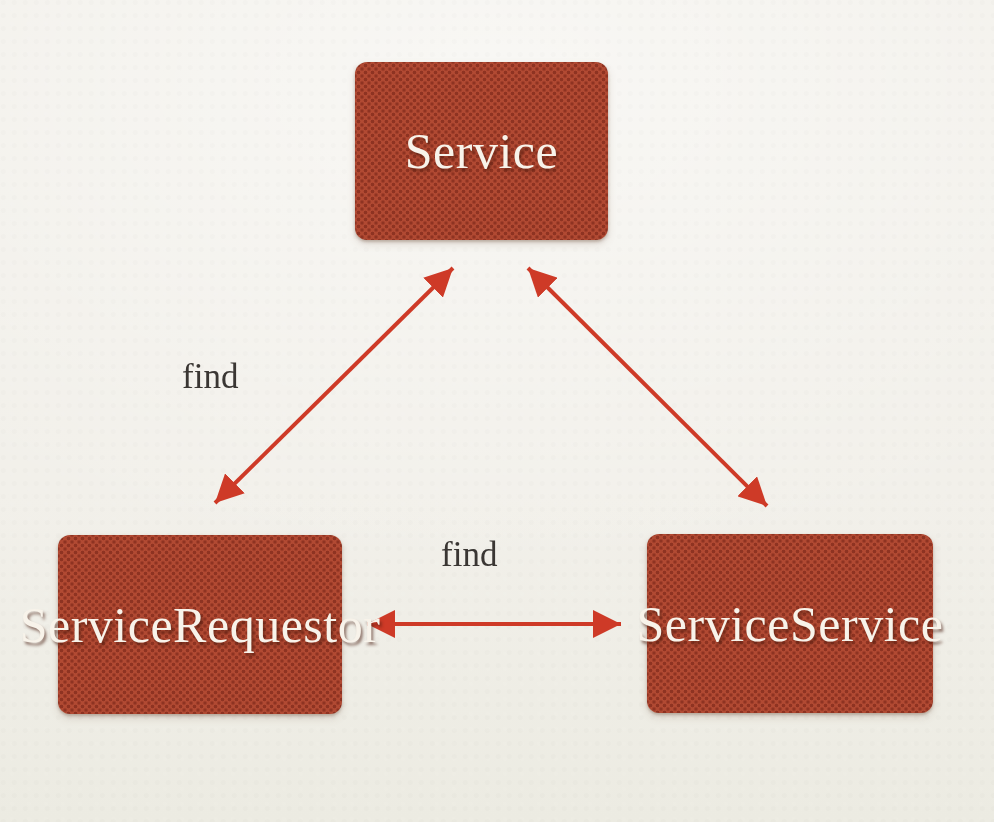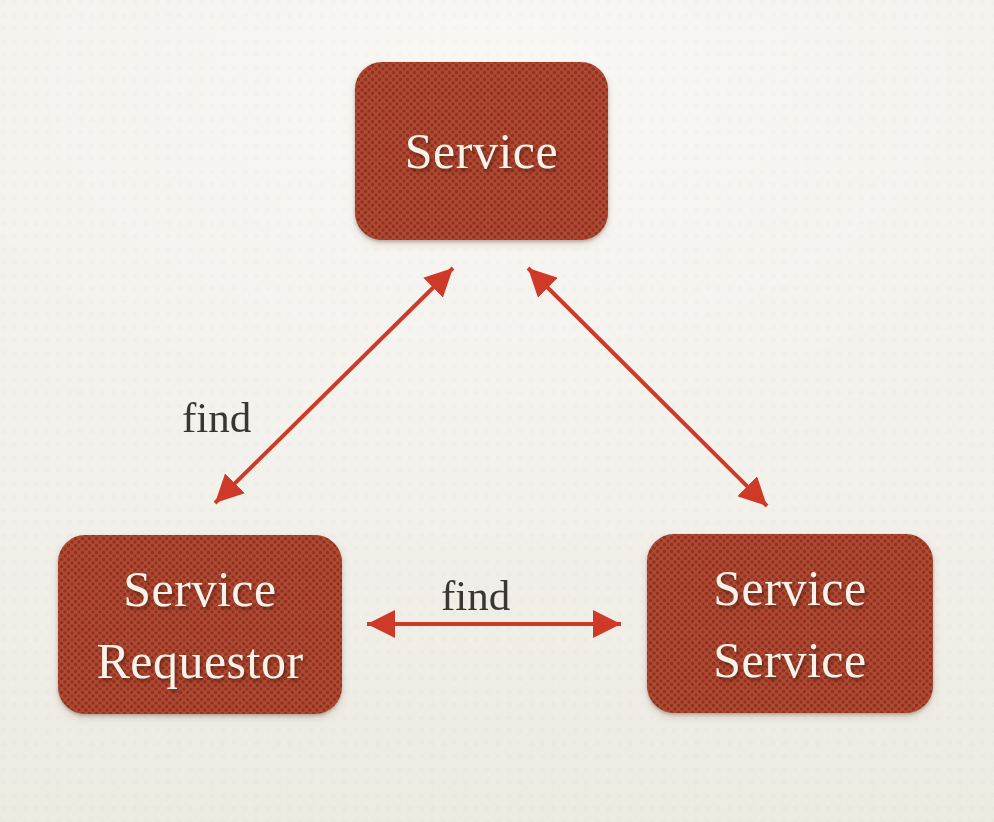--- a/index.html
+++ b/index.html
@@ -42,24 +42,23 @@
     stroke: var(--arrow, #ce3a27);
     stroke-width: 4;
   }
   .arrowhead {
     fill: var(--arrow, #ce3a27);
   }
 
   .node {
     position: absolute;
     display: flex;
-    flex-direction: column;
     align-items: center;
     justify-content: center;
-    border-radius: 27px;
+    border-radius: 12px;
     color: var(--node-text, #f8f3ea);
     font-size: 50px;
     line-height: 1.44;
     letter-spacing: 0.5px;
     text-align: center;
     text-shadow: 2px 3px 3px rgba(70, 25, 12, 0.55);
     background-color: var(--node-fill, #b24a33);
     background-image:
       radial-gradient(circle, var(--node-dot, #8e3322) 0 1.7px, transparent 2.1px),
       radial-gradient(circle, var(--node-dot, #8e3322) 0 1.7px, transparent 2.1px);
@@ -70,24 +69,23 @@
       0 4px 8px rgba(120, 90, 70, 0.18);
   }
 
   .node-registry  { left: 355px; top: 62px;  width: 253px; height: 178px; }
   .node-requestor { left: 58px;  top: 535px; width: 284px; height: 179px; }
   .node-provider  { left: 647px; top: 534px; width: 286px; height: 179px; }
 
   .edge-label {
     position: absolute;
     color: var(--edge-label-text, #3a3633);
-    font-size: 43px;
+    font-size: 35px;
     line-height: 1.1;
     white-space: nowrap;
-    margin-top: 36px;
   }
   .label-find     { left: 182px; top: 358px; }
   .label-register { left: 676px; top: 361px; }
   .label-bind     { left: 441px; top: 536px; }
 </style>
 </head>
 <body>
 
 <div class="canvas">
 

